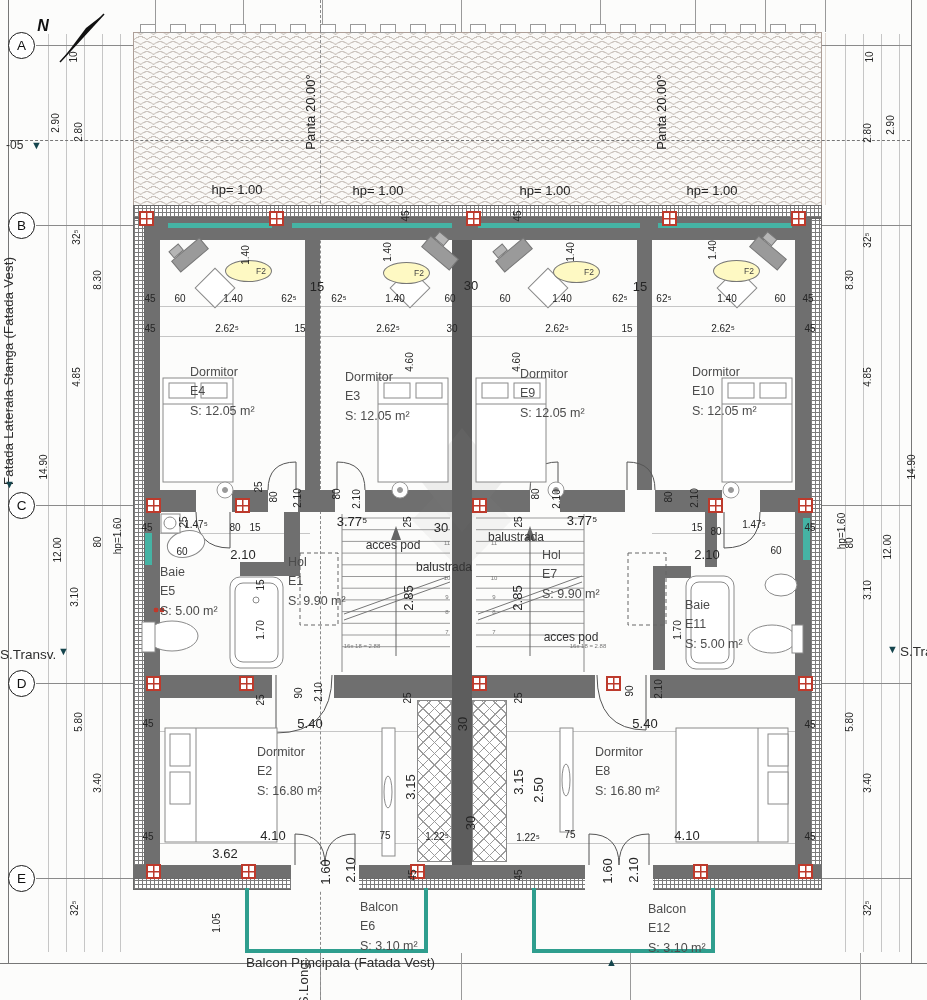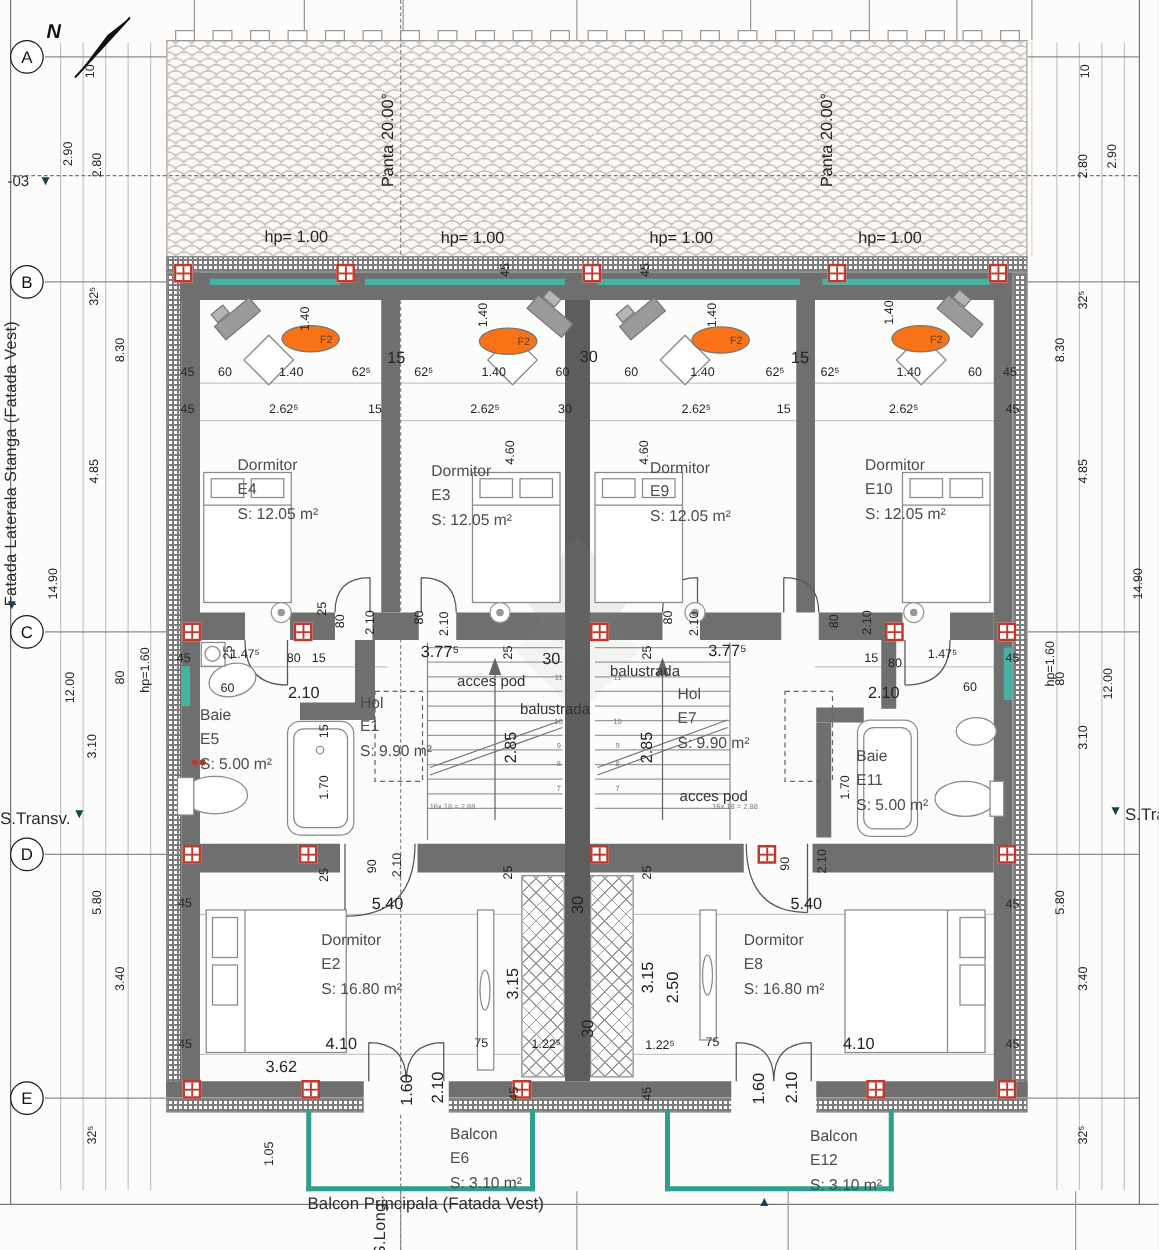--- a/index.html
+++ b/index.html
@@ -35,21 +35,21 @@
   .dim.b{font-size:13px;}
   .dim.b.v{transform:translate(-50%,-50%) rotate(-90deg);}
   .note{position:absolute;font-size:12px;color:#333;white-space:pre;transform:translate(-50%,-50%);}
   .note.s{font-size:6px;color:#777;}
   .note.n{font-size:16px;font-weight:bold;font-style:italic;color:#111;}
   .room{position:absolute;font-size:12.5px;color:#4c4c4c;line-height:1.55;white-space:nowrap;}
   .room span{display:block;}
   .marker{position:absolute;width:15px;height:15px;box-sizing:border-box;border:2px solid #bd3a2c;
     background:linear-gradient(#bd3a2c,#bd3a2c) center/100% 1.5px no-repeat,
                linear-gradient(#bd3a2c,#bd3a2c) center/1.5px 100% no-repeat,#fff;}
-  .ftag{position:absolute;width:20px;height:20px;border:1px solid #777;border-radius:50%;background:#f97316;
+  .ftag{position:absolute;width:20px;height:20px;border:1px solid #777;border-radius:50%;background:#fef9c3;
     font-size:8.5px;color:#444;display:flex;align-items:center;justify-content:center;padding-left:25px;}
   .gcirc{position:absolute;width:27px;height:27px;border:1.6px solid #1c1c1c;border-radius:50%;background:#fff;
     font-size:13.5px;color:#111;display:flex;align-items:center;justify-content:center;box-sizing:border-box;}
   .vtext{position:absolute;writing-mode:vertical-rl;transform:rotate(180deg);font-size:13px;color:#2d2d2d;
     letter-spacing:.3px;white-space:nowrap;}
   .tri{position:absolute;font-size:11px;color:#15454d;}
   .flabel{position:absolute;font-size:13.5px;color:#2d2d2d;white-space:nowrap;}
 </style>
 </head>
 <body>
@@ -314,21 +314,21 @@
   <div class="tri" style="left:606px;top:956px;">▲</div>
 
   <div class="flabel" style="left:0px;top:647px;">S.Transv.</div>
   <div class="tri" style="left:58px;top:645px;">▼</div>
 
   <div class="flabel" style="left:900px;top:644px;">S.Transv.</div>
   <div class="tri" style="left:887px;top:643px;">▼</div>
 
   <div class="vtext" style="left:296px;top:930px;height:75px;">S.Long.</div>
 
-  <div class="flabel" style="left:6px;top:138px;font-size:12px;">-03</div>
+  <div class="flabel" style="left:6px;top:138px;font-size:12px;">-05</div>
   <div class="tri" style="left:31px;top:139px;">▼</div>
 
   <div id="gen" class="abs" style="left:0;top:0;">
       <div class="gcirc" style="left: 8px; top: 32px;">A</div>
       <div class="gcirc" style="left: 8px; top: 212px;">B</div>
       <div class="gcirc" style="left: 8px; top: 492px;">C</div>
       <div class="gcirc" style="left: 8px; top: 670px;">D</div>
       <div class="gcirc" style="left: 8px; top: 865px;">E</div>
       <div class="marker" style="left: 139px; top: 211px;"></div>
       <div class="marker" style="left: 269px; top: 211px;"></div>

